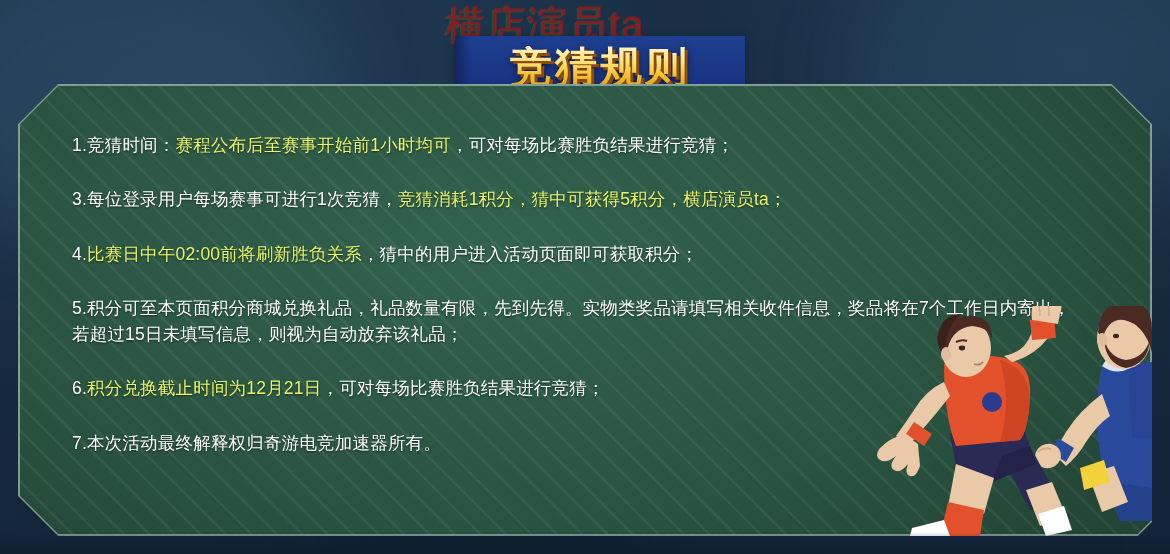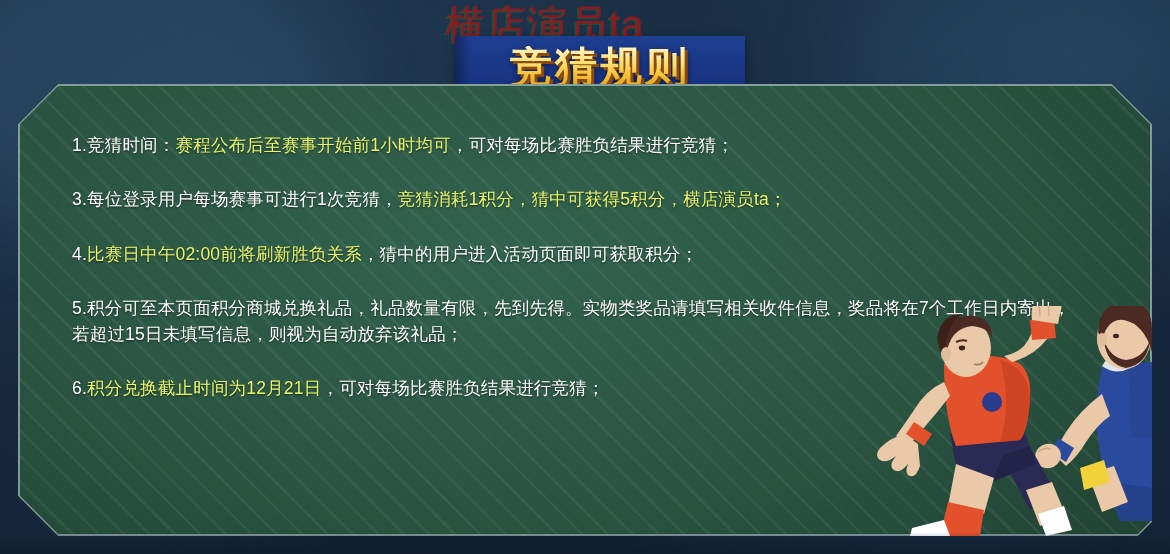--- a/index.html
+++ b/index.html
@@ -223,20 +223,21 @@
   <div id="rules-panel">
     <div id="panel-border"></div>
     <div id="panel-inner"></div>
 
     <div id="rules-list">
         <p class="rule"><span>1.竞猜时间：</span><span class="hl">赛程公布后至赛事开始前1小时均可</span><span>，可对每场比赛胜负结果进行竞猜；</span></p>
         <p class="rule"><span>3.每位登录用户每场赛事可进行1次竞猜，</span><span class="hl">竞猜消耗1积分，猜中可获得5积分，横店演员ta；</span></p>
         <p class="rule"><span>4.</span><span class="hl">比赛日中午02:00前将刷新胜负关系</span><span>，猜中的用户进入活动页面即可获取积分；</span></p>
         <p class="rule"><span>5.积分可至本页面积分商城兑换礼品，礼品数量有限，先到先得。实物类奖品请填写相关收件信息，奖品将在7个工作日内寄出，若超过15日未填写信息，则视为自动放弃该礼品；</span></p>
         <p class="rule"><span>6.</span><span class="hl">积分兑换截止时间为12月21日</span><span>，可对每场比赛胜负结果进行竞猜；</span></p>
+        <p class="rule"><span>7.本次活动最终解释权归奇游电竞加速器所有。</span></p>
       </div>
 
     <svg id="players" viewBox="0 0 300 230">
 
       <g>
 
         <path d="M244 118 L300 118 L300 215 L268 215 L252 175 Z" fill="#2a4a9e"></path>
         <path d="M252 175 L268 215 L300 215 L300 182 Z" fill="#24418c"></path>
 
         <path d="M236 168 L262 160 L276 196 L250 206 Z" fill="#e9c9a8"></path>

